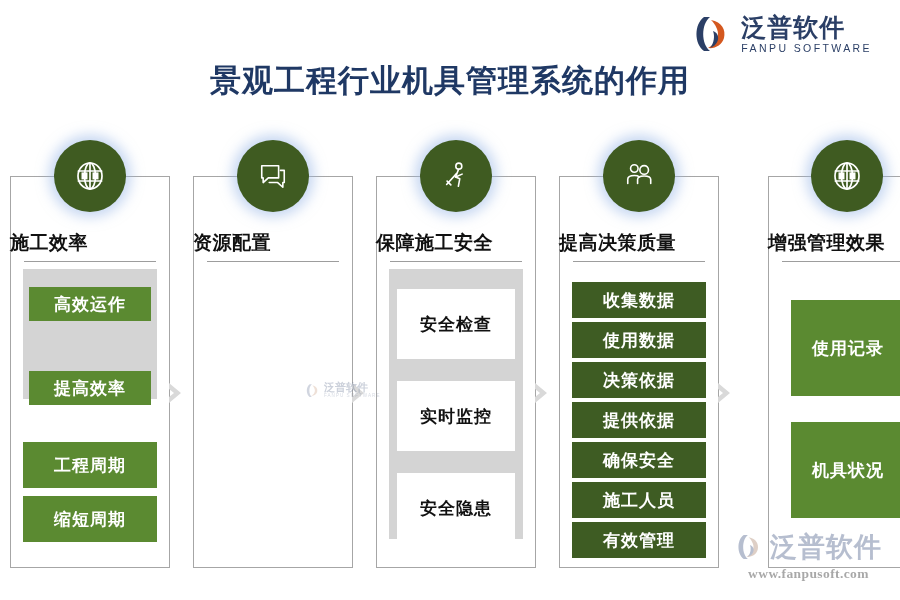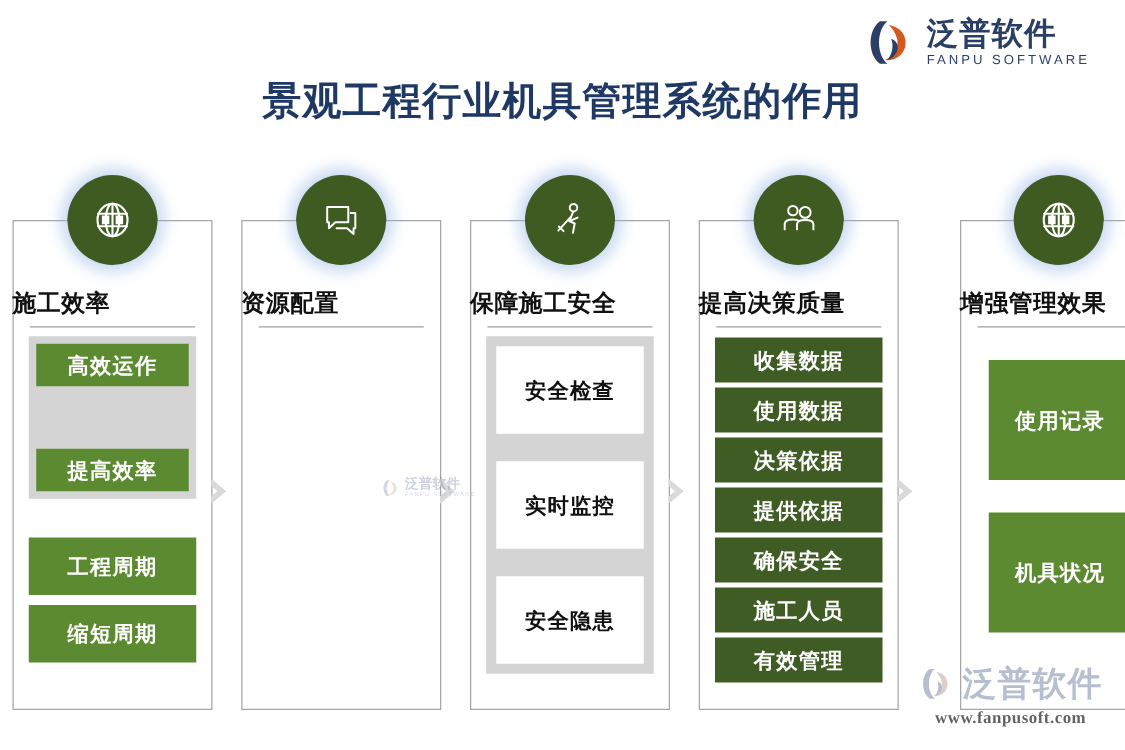--- a/index.html
+++ b/index.html
@@ -52,21 +52,21 @@
     position:absolute;left:0;top:54px;width:100%;text-align:left;
     font-size:19px;font-weight:bold;color:#111111;letter-spacing:.5px;
   }
   .col-rule{position:absolute;left:14px;top:85px;width:132px;height:1px;background:#9d9d9d;}
 
   .panel{position:absolute;left:13px;top:93px;width:134px;background:#d4d4d4;
          box-sizing:border-box;padding:6px;}
 
   .chip{
     box-sizing:border-box;display:flex;align-items:center;justify-content:center;
-    font-size:17px;font-weight:bold;letter-spacing:1px;
+    font-size:17px;font-weight:bold;letter-spacing:1px;margin-top:12px;
   }
   .chip.green{background:#5b8a31;color:#ffffff;}
   .chip.dgreen{background:#3e5c23;color:#ffffff;}
   .chip.white{background:#ffffff;color:#111111;}
 
   
   .arrow{position:absolute;top:382px;width:18px;height:22px;}
 
   
   .wm-mid{position:absolute;left:305px;top:382px;width:80px;opacity:.35;
@@ -77,21 +77,21 @@
              font-size:11px;color:#6f7d99;}
   .wm-mid .e{font-family:"Liberation Sans","DejaVu Sans",sans-serif;font-size:4.6px;
              color:#8a95ad;letter-spacing:1px;margin-top:1px;}
 
   .wm-br{position:absolute;right:18px;bottom:18px;opacity:.62;}
   .wm-br-row{display:flex;align-items:center;gap:5px;}
   .wm-br .m{width:30px;height:28px;position:relative;flex:none;}
   .wm-br .c{font-family:"Liberation Sans","DejaVu Sans",sans-serif;font-weight:bold;
             font-size:27px;color:#8b97b3;letter-spacing:1px;}
   .wm-br .url{font-family:"Liberation Serif","DejaVu Serif",serif;font-weight:bold;
-              font-size:13.5px;color:#000000;text-align:center;margin-top:1px;letter-spacing:.4px;}
+              font-size:13.5px;color:#737373;text-align:center;margin-top:1px;letter-spacing:.4px;}
 </style>
 </head>
 <body>
 
 <div id="stage">
 
   <div class="brand">
     <div class="brand-mark">
       <svg viewBox="0 0 42 40" width="42" height="40">
         <path d="M12 3 C2 10 2 30 12 37 L18 37 C9 30 9 10 18 3 Z" fill="#2b3f66"></path>

